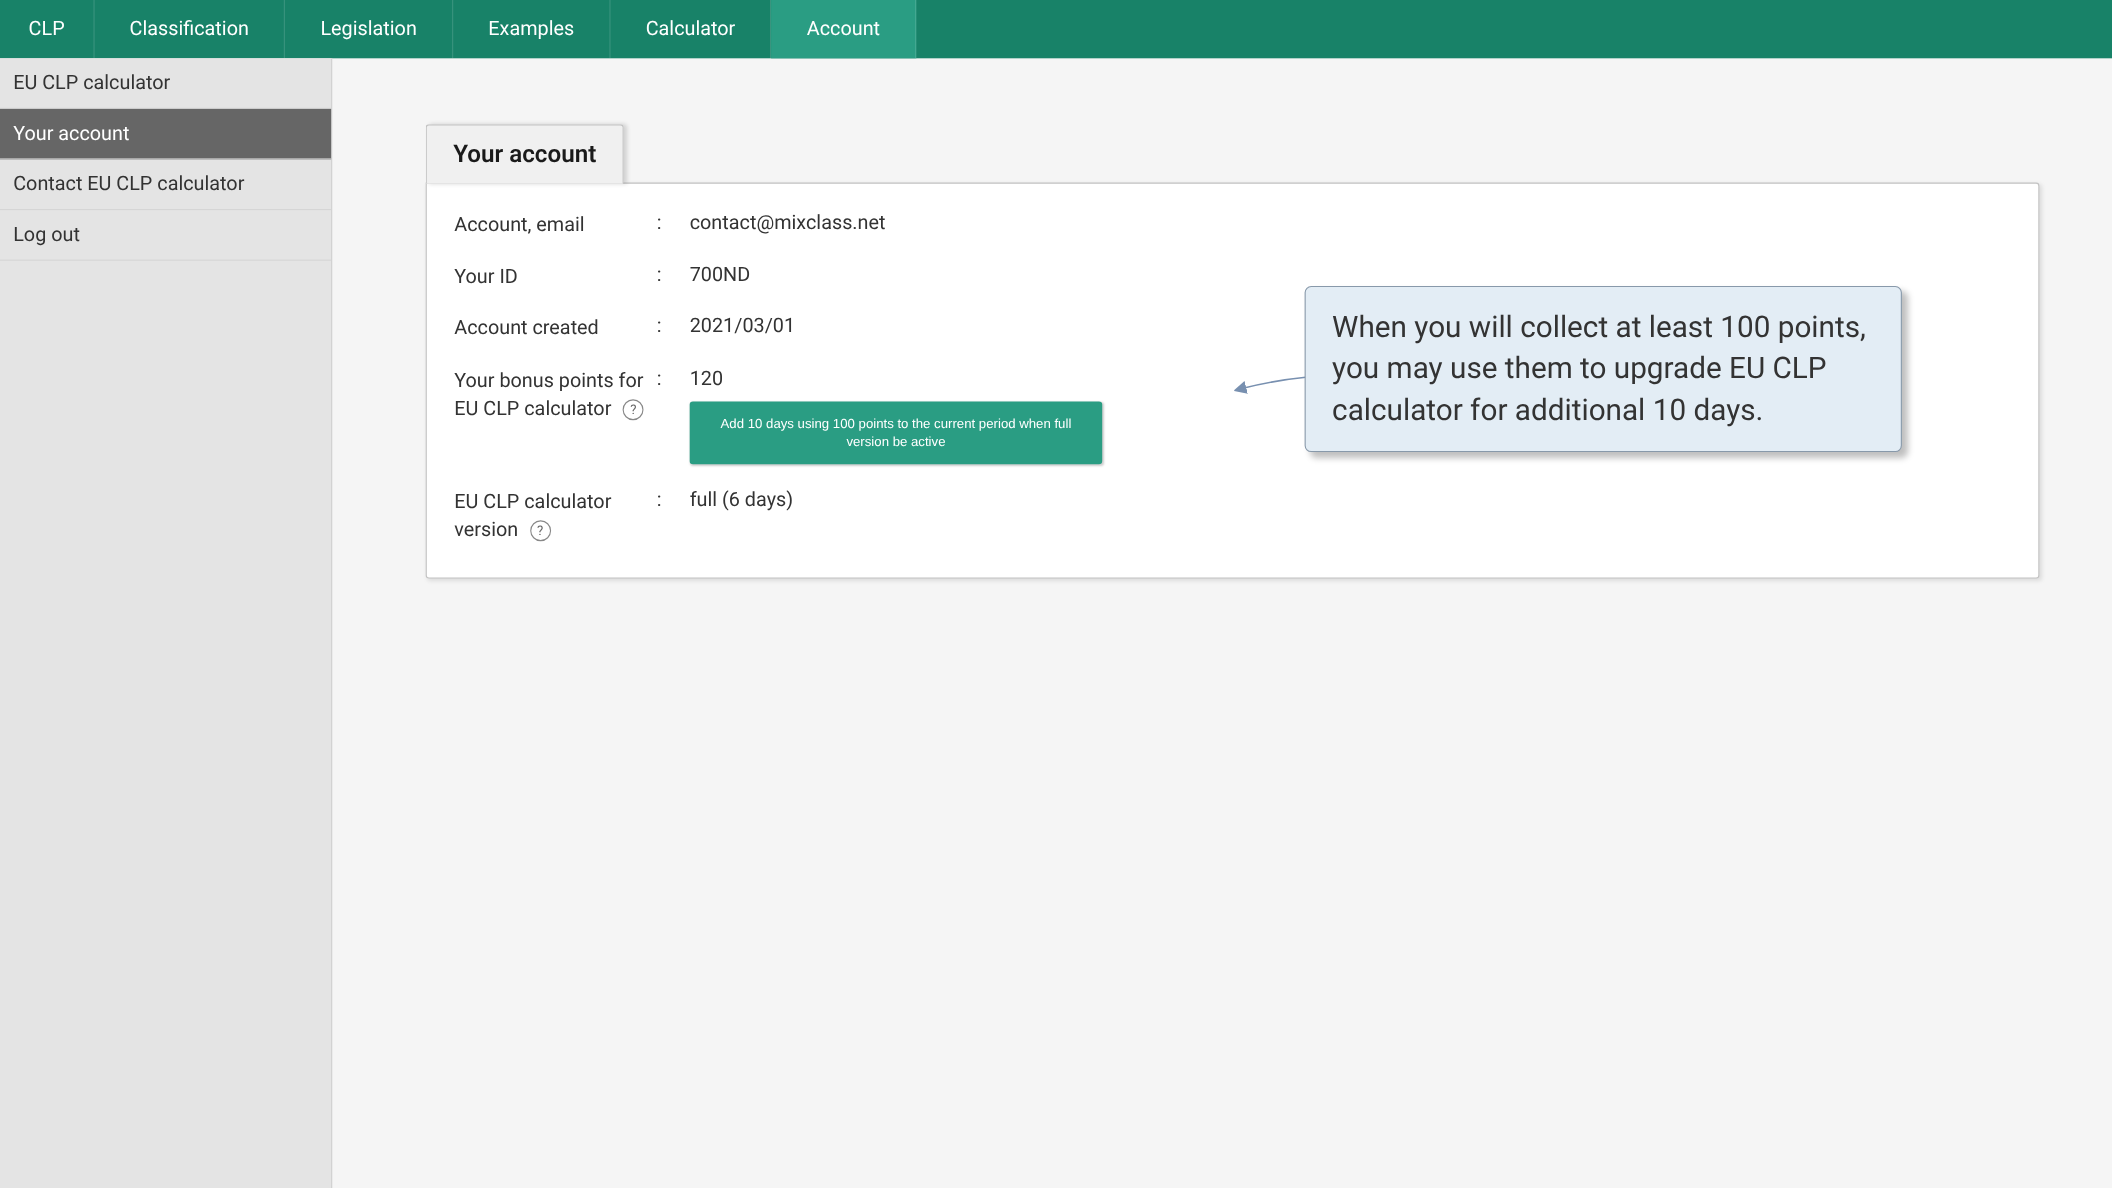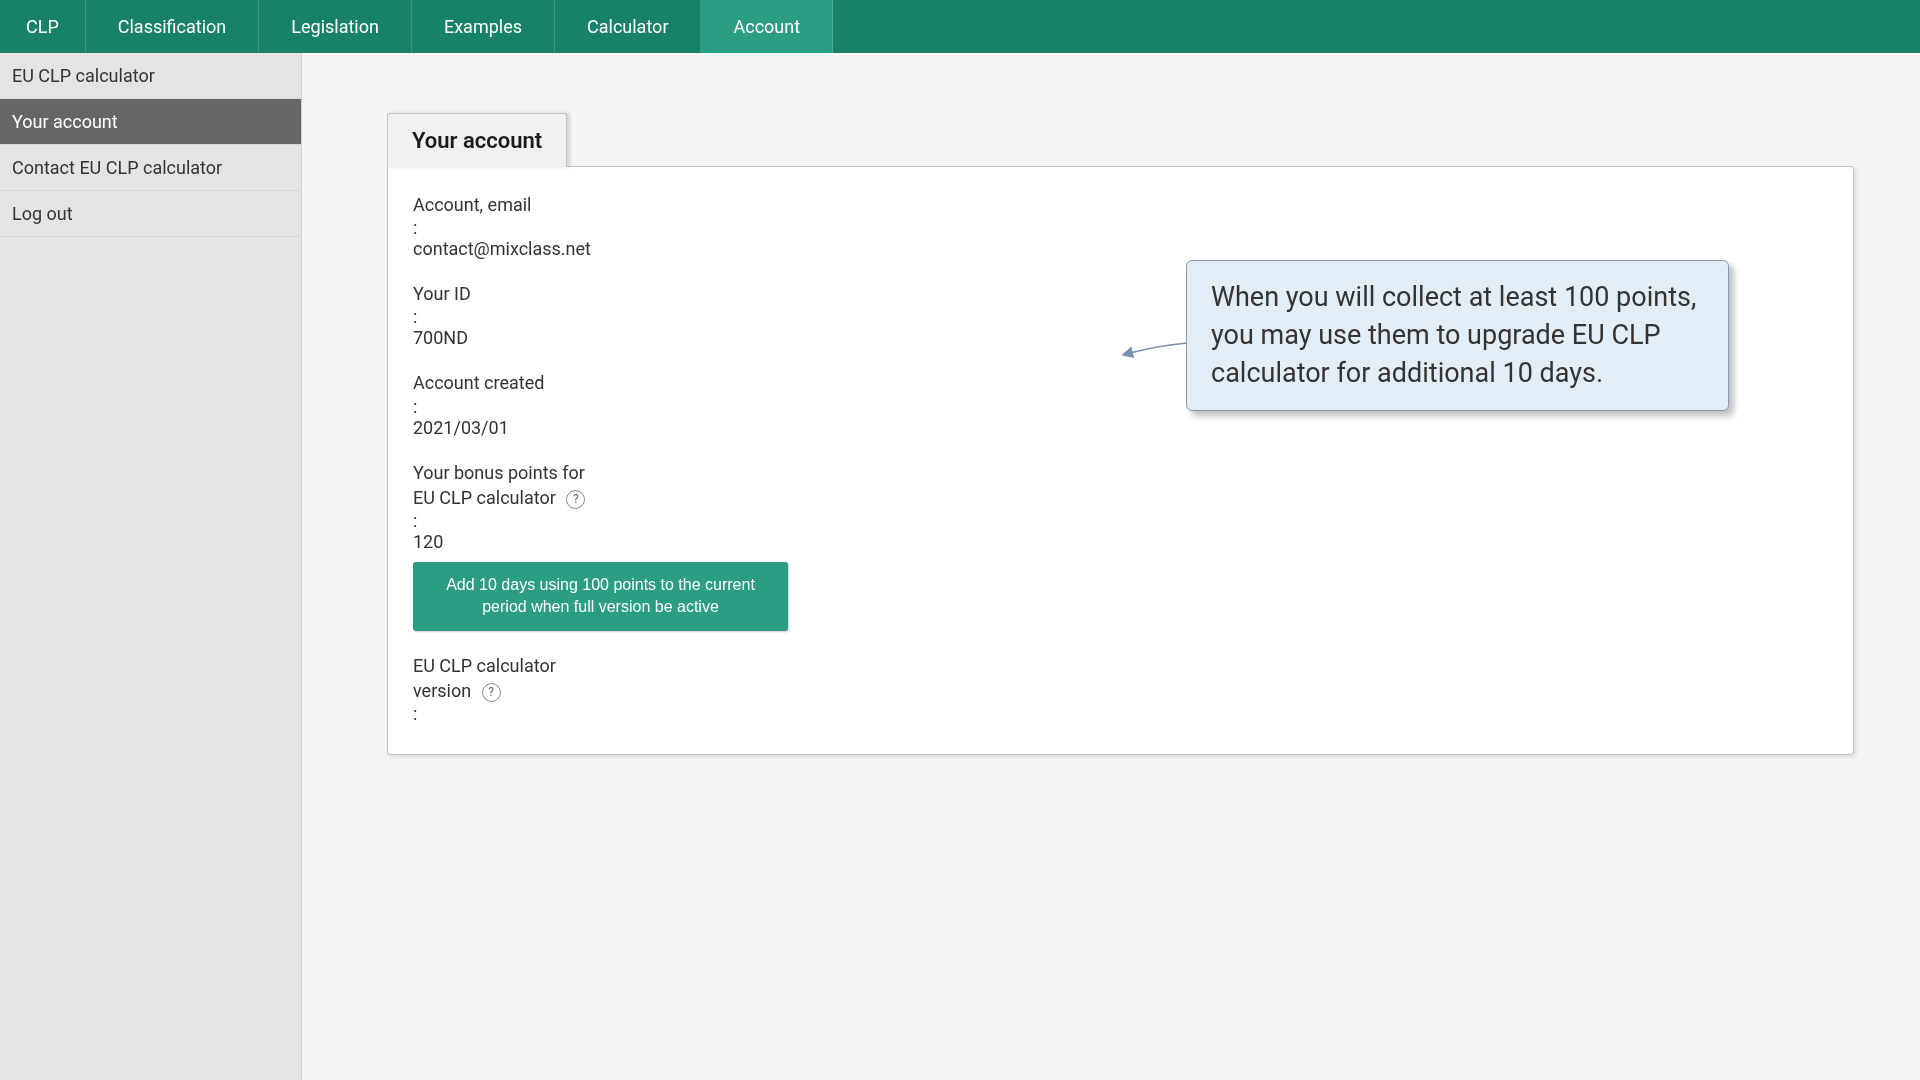--- a/index.html
+++ b/index.html
@@ -89,21 +89,20 @@
       border-radius: 0 3px 3px 3px;
       box-shadow: 2px 2px 4px rgba(0,0,0,0.1);
       position: relative;
     }
     .info-row {
       display: flex;
       margin-bottom: 22px;
       font-size: 18px;
       color: #333;
       align-items: flex-start;
-      flex-direction: column;
     }
     .info-row:last-child {
       margin-bottom: 0;
     }
     .info-label {
       width: 184px;
       flex-shrink: 0;
       line-height: 1.4;
     }
     .info-colon {
@@ -125,21 +124,21 @@
       color: #666;
       margin-left: 6px;
       vertical-align: middle;
       cursor: pointer;
     }
     .action-button {
       background: #2a9d83;
       color: #ffffff;
       border: none;
       padding: 12px 20px;
-      font-size: 16px;
+      font-size: 12px;
       border-radius: 3px;
       cursor: pointer;
       text-align: center;
       width: 375px;
       line-height: 1.4;
       margin-top: 10px;
       box-shadow: 1px 1px 2px rgba(0,0,0,0.2);
     }
     .callout-box {
       position: absolute;
@@ -222,20 +221,21 @@
             <button class="action-button">Add 10 days using 100 points to the current period when full version be active</button>
           </div>
         </div>
 
         <div class="info-row">
           <div class="info-label">
             <span>EU CLP calculator version</span>
             <span class="help-icon">?</span>
           </div>
           <div class="info-colon">:</div>
+          <div class="info-value">full (6 days)</div>
         </div>
 
       </div>
 
       <svg class="arrow-svg" viewBox="0 0 70 30">
         <defs>
           <marker id="arrowhead" markerWidth="8" markerHeight="8" refX="2" refY="4" orient="auto">
             <path d="M0,0 L0,8 L8,4 z" fill="#7890b0"></path>
           </marker>
         </defs>

